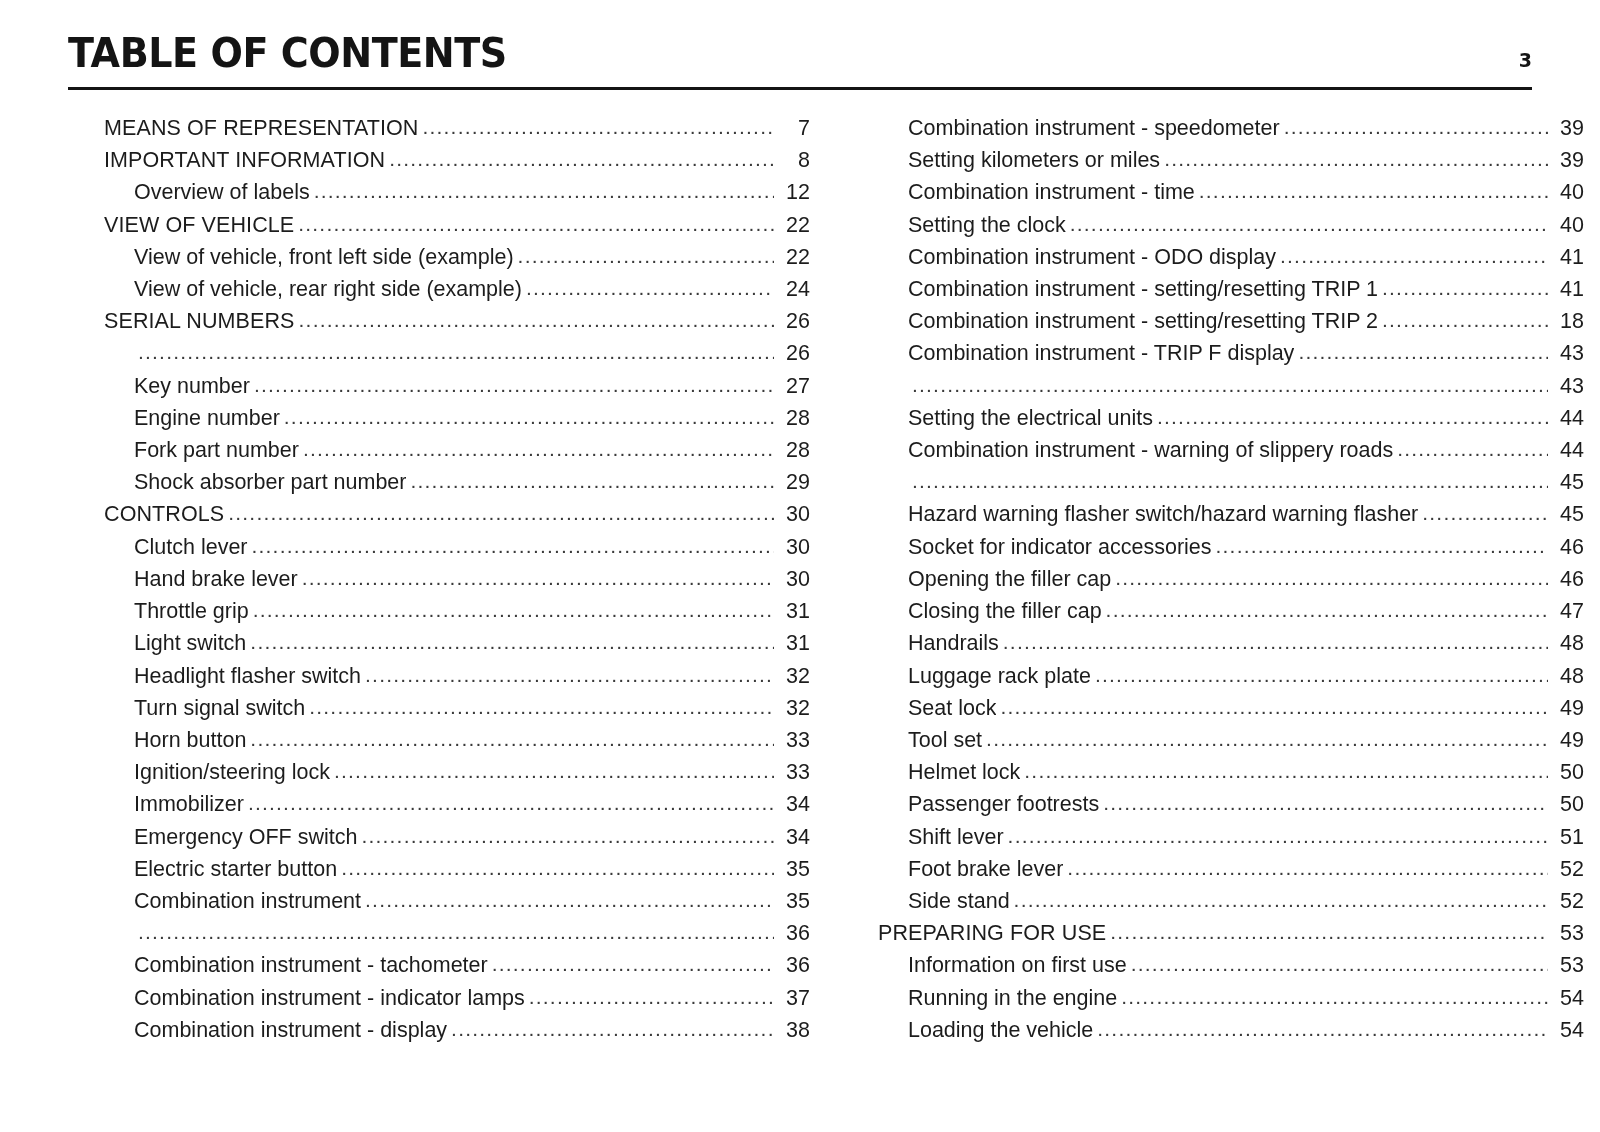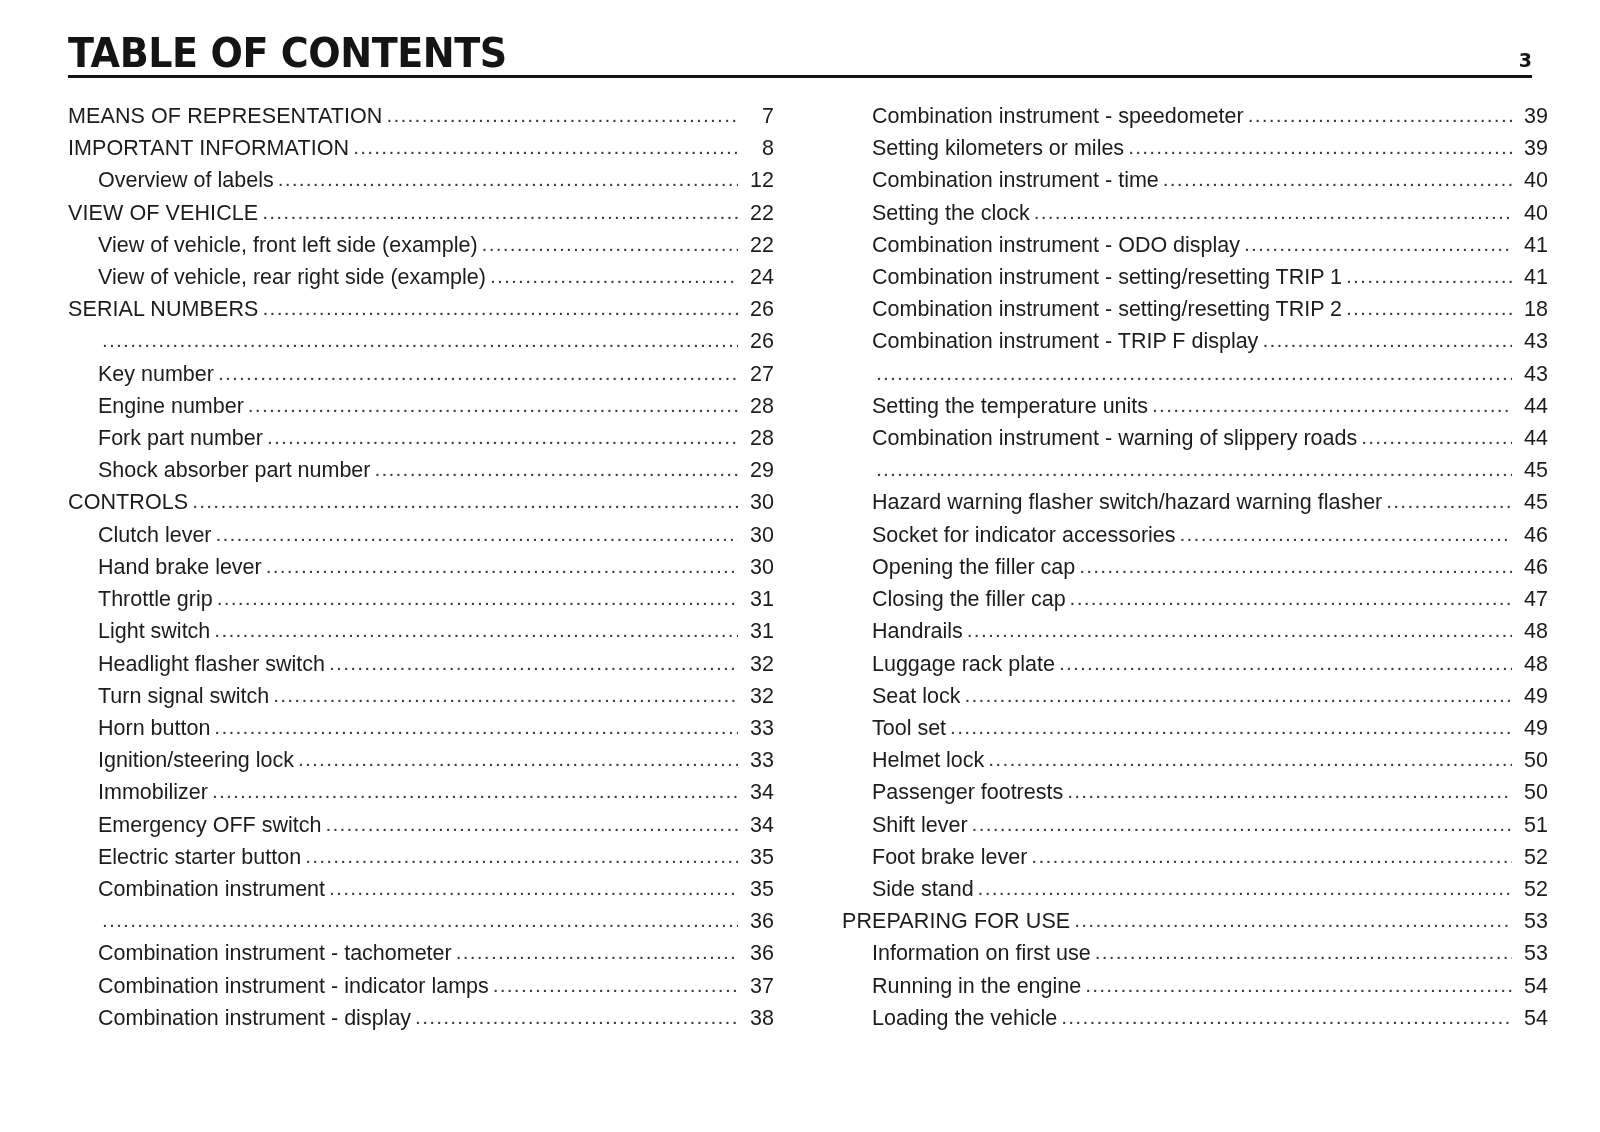--- a/index.html
+++ b/index.html
@@ -20,21 +20,21 @@
     height: 1132px;
     box-sizing: border-box;
     padding: 0 68px;
   }
   .header {
     display: flex;
     align-items: flex-end;
     justify-content: space-between;
     padding-top: 32px;
     border-bottom: 3px solid #141414;
-    padding-bottom: 0;
+    padding-bottom: 12px;
   }
   .header-title {
     font-family: "DejaVu Sans", sans-serif;
     font-weight: bold;
     font-size: 41px;
     letter-spacing: -0.5px;
     transform: scaleX(0.93);
     transform-origin: left bottom;
     line-height: 1.05;
     color: #141414;
@@ -43,20 +43,21 @@
     font-family: "DejaVu Sans", sans-serif;
     font-weight: bold;
     font-size: 19px;
     color: #141414;
     padding-bottom: 4px;
   }
   .columns {
     display: flex;
     gap: 68px;
     padding-top: 22px;
+    margin-left: 36px;
   }
   .col {
     width: 706px;
     flex: 0 0 706px;
   }
   .toc-entry {
     display: flex;
     align-items: baseline;
     font-size: 21.5px;
     line-height: 32.2px;
@@ -289,21 +290,21 @@
         <div class="toc-entry level2">
           <span class="label">Combination instrument - TRIP F display</span>
           <span class="dots">..........................................................................................................................................</span>
           <span class="pagenum">43</span>
         </div>
         <div class="toc-entry level2">
           <span class="dots">..........................................................................................................................................</span>
           <span class="pagenum">43</span>
         </div>
         <div class="toc-entry level2">
-          <span class="label">Setting the temperature units</span>
+          <span class="label">Setting the electrical units</span>
           <span class="dots">..........................................................................................................................................</span>
           <span class="pagenum">44</span>
         </div>
         <div class="toc-entry level2">
           <span class="label">Combination instrument - warning of slippery roads</span>
           <span class="dots">..........................................................................................................................................</span>
           <span class="pagenum">44</span>
         </div>
         <div class="toc-entry level2">
           <span class="dots">..........................................................................................................................................</span>

